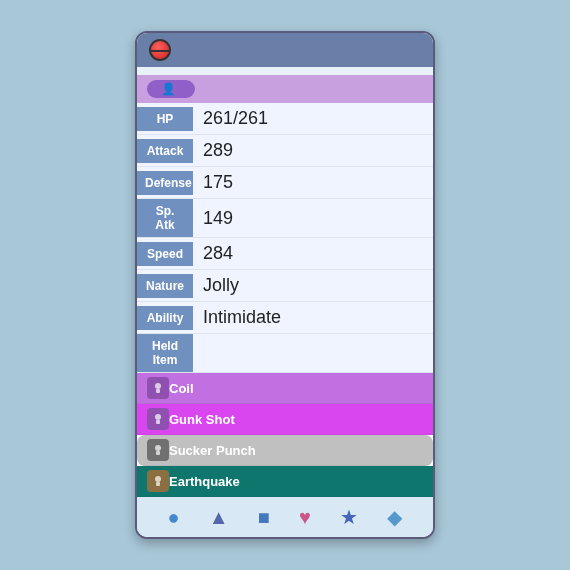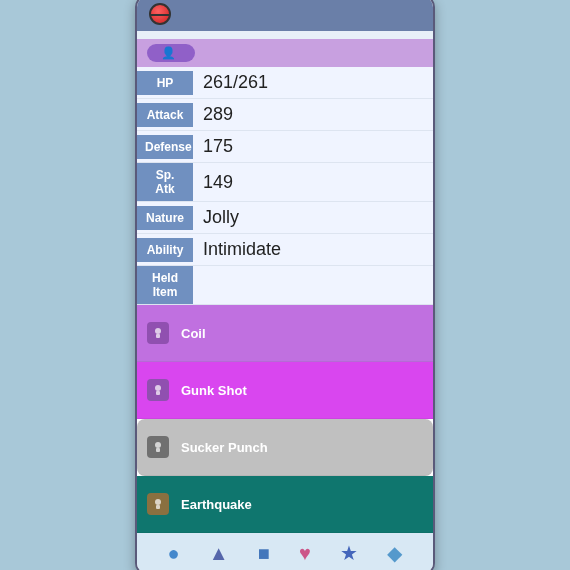--- a/index.html
+++ b/index.html
@@ -130,22 +130,22 @@
       font-size: 18px;
       color: #222;
     }
 
     .moves-area {
       background: #ffffff;
     }
     .move-row {
       display: flex;
       align-items: center;
-      padding: 17px 10px;
-      gap: 12px;
+      padding: 4px 10px;
+      gap: 0;
       border-bottom: 1px solid rgba(0,0,0,0.05);
     }
     .move-row:nth-child(1) { background: #c070e0; }
     .move-row:nth-child(2) { background: #d946ef; }
     .move-row:nth-child(3) { background: #c0c0c0; border-radius: 8px; }
     .move-row:nth-child(4) { background: #0f766e; }
 
     .move-icon {
       width: 22px;
       height: 22px;
@@ -221,20 +221,24 @@
           <div class="stat-label">Attack</div>
           <div class="stat-value">289</div>
         </div>
         <div class="stat-row">
           <div class="stat-label">Defense</div>
           <div class="stat-value">175</div>
         </div>
         <div class="stat-row">
           <div class="stat-label">Sp. Atk</div>
           <div class="stat-value">149</div>
+        </div>
+        <div class="stat-row">
+          <div class="stat-label">Speed</div>
+          <div class="stat-value">284</div>
         </div>
         <div class="stat-row">
           <div class="stat-label">Nature</div>
           <div class="stat-value">Jolly</div>
         </div>
         <div class="stat-row">
           <div class="stat-label">Ability</div>
           <div class="stat-value">Intimidate</div>
         </div>
         <div class="stat-row">

